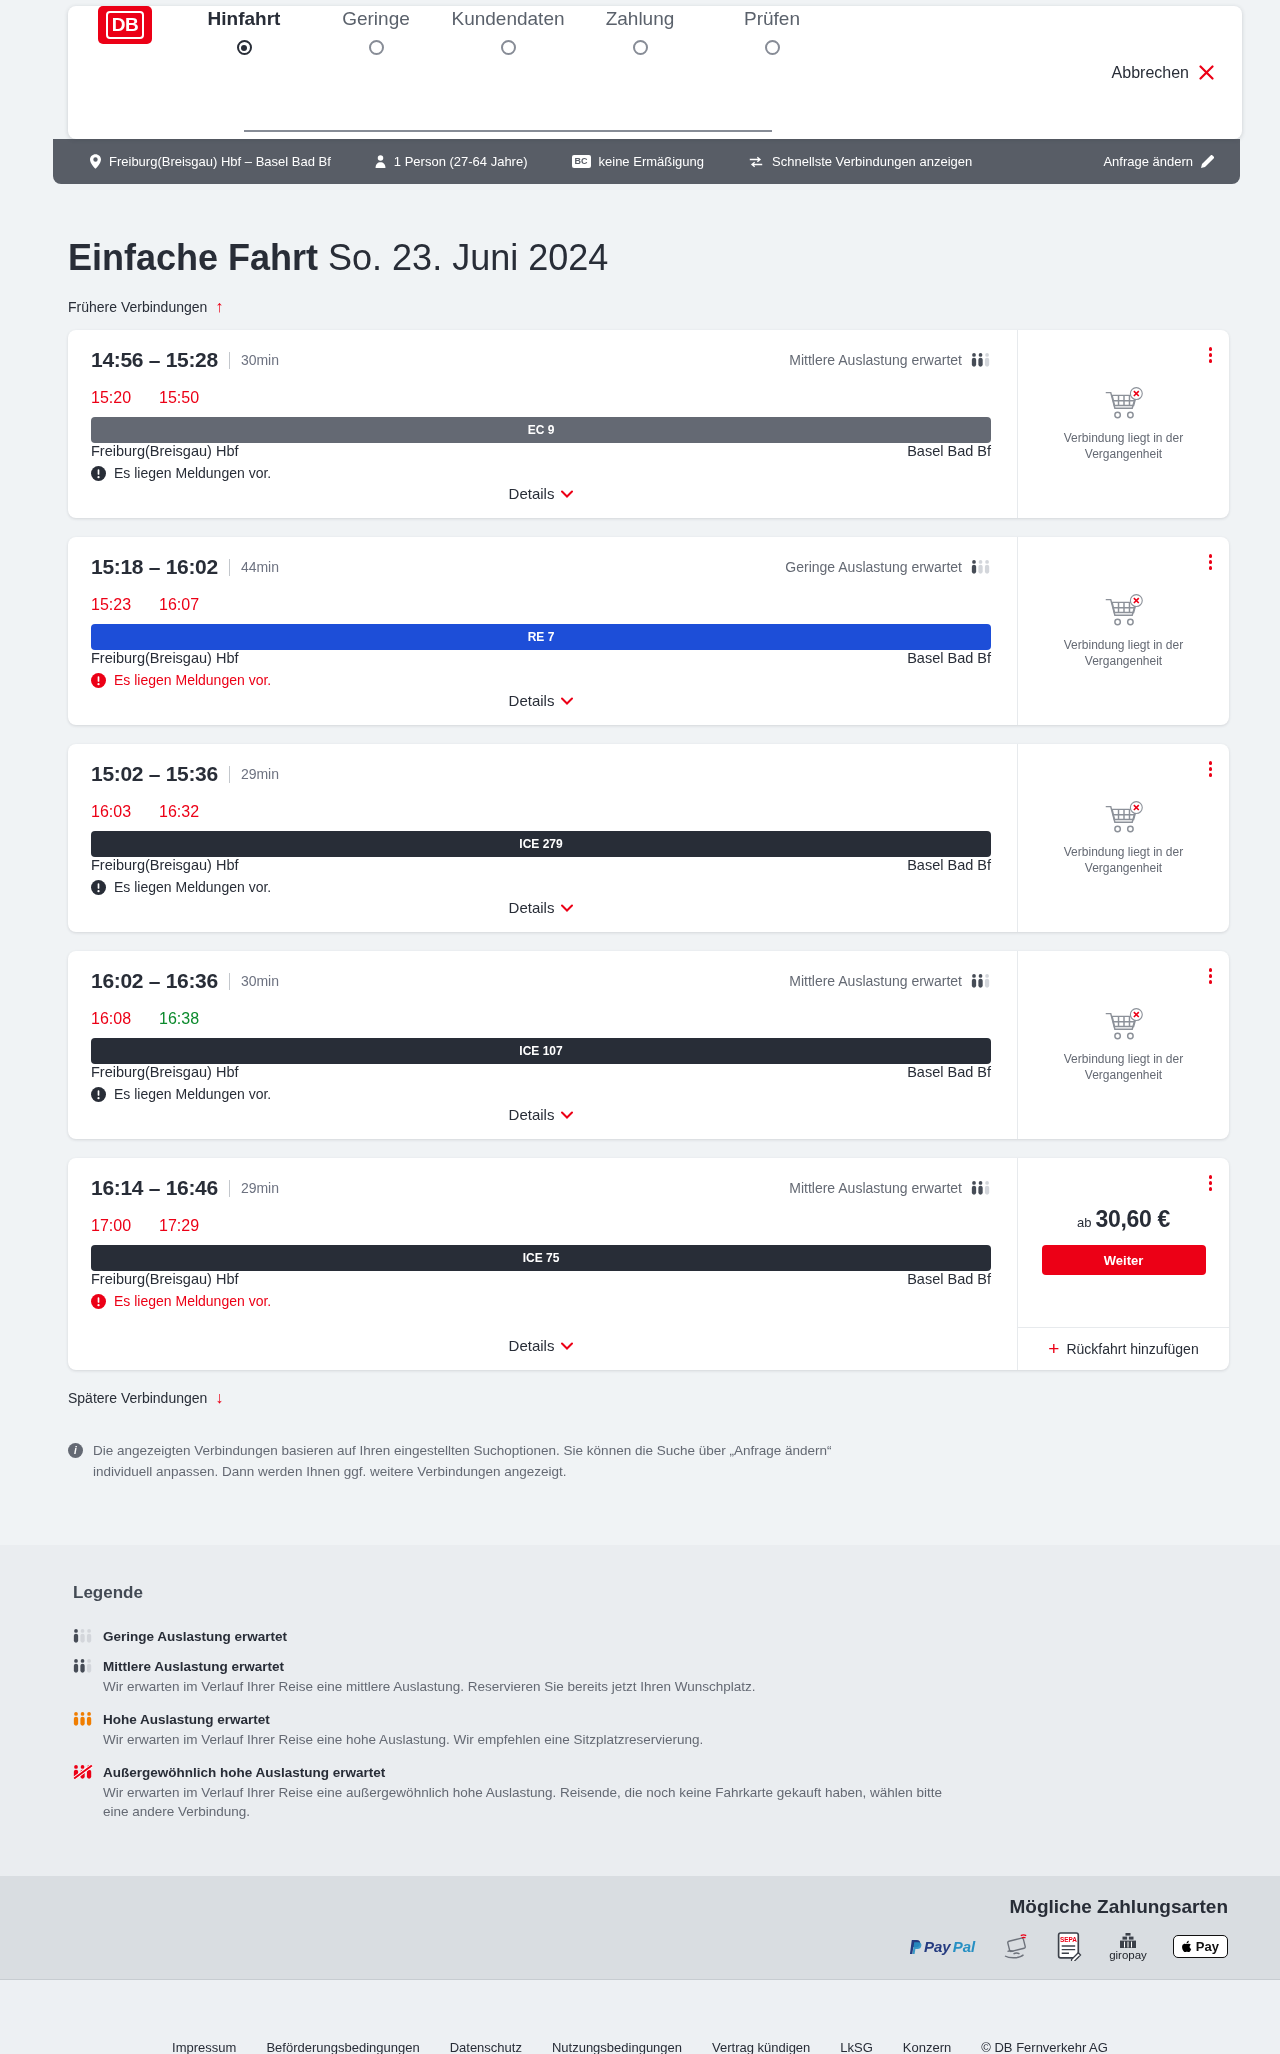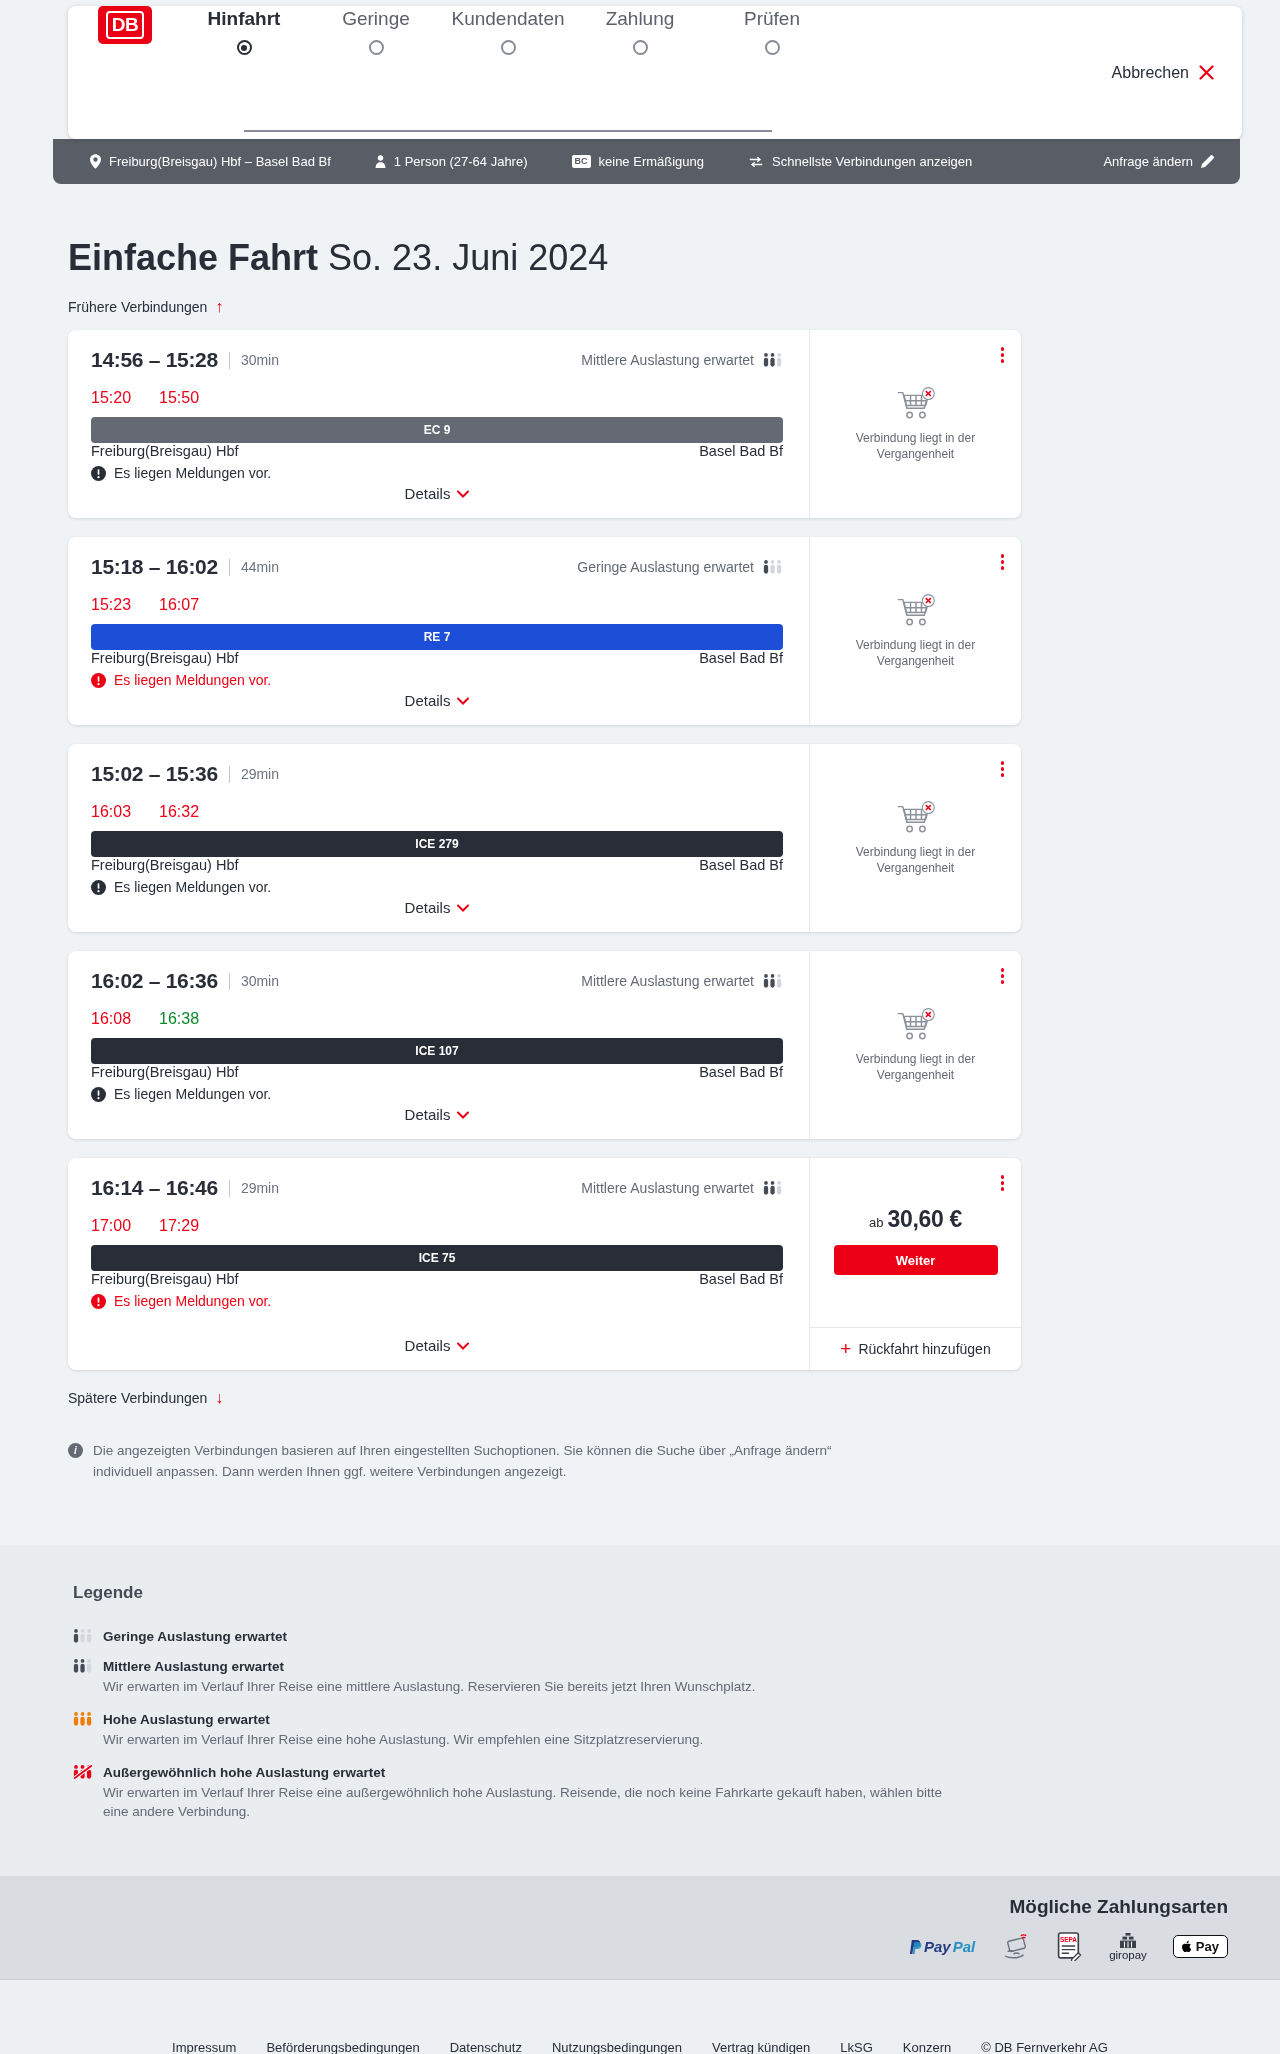--- a/index.html
+++ b/index.html
@@ -37,21 +37,21 @@
   .trip-item { display:flex; align-items:center; gap:8px; white-space:nowrap; }
   .trip-edit { margin-left:auto; display:flex; align-items:center; gap:8px; color:#fff; font-size:13px; }
   .bc-badge { background:#fff; color:#585d66; font-weight:700; font-size:9px; padding:1px 3px; border-radius:2px; line-height:11px; }
 
   
   .main { padding:53px 0 62px 68px; }
   .page-title { font-size:36px; font-weight:700; }
   .page-title .date { font-weight:400; margin-left:10px; }
   .shift-link { display:inline-flex; align-items:center; gap:8px; font-size:14px; color:#282d37; margin-top:20px; }
   .shift-link .arr { color:#ec0016; font-size:16px; font-weight:700; line-height:1; }
-  .rows { margin-top:14px; display:flex; flex-direction:column; gap:19px; width:953px; }
+  .rows { margin-top:14px; display:flex; flex-direction:column; gap:19px; width:1161px; }
 
   .row { display:flex; background:#fff; border-radius:8px; box-shadow:0 1px 3px rgba(40,45,55,.14); min-height:185px; }
   .conn { flex:1; display:flex; flex-direction:column; padding:18px 26px 12px 23px; }
   .conn-top { display:flex; justify-content:space-between; align-items:flex-start; }
   .times { display:flex; align-items:center; }
   .sched { font-size:21px; font-weight:700; letter-spacing:-.3px; }
   .vsep { width:1px; height:17px; background:#c3c7cc; margin:0 11px; }
   .dur { font-size:14px; color:#6d7280; }
   .occ { display:flex; align-items:center; gap:9px; padding-top:4px; }
   .occ-label { font-size:14px; color:#646973; }

